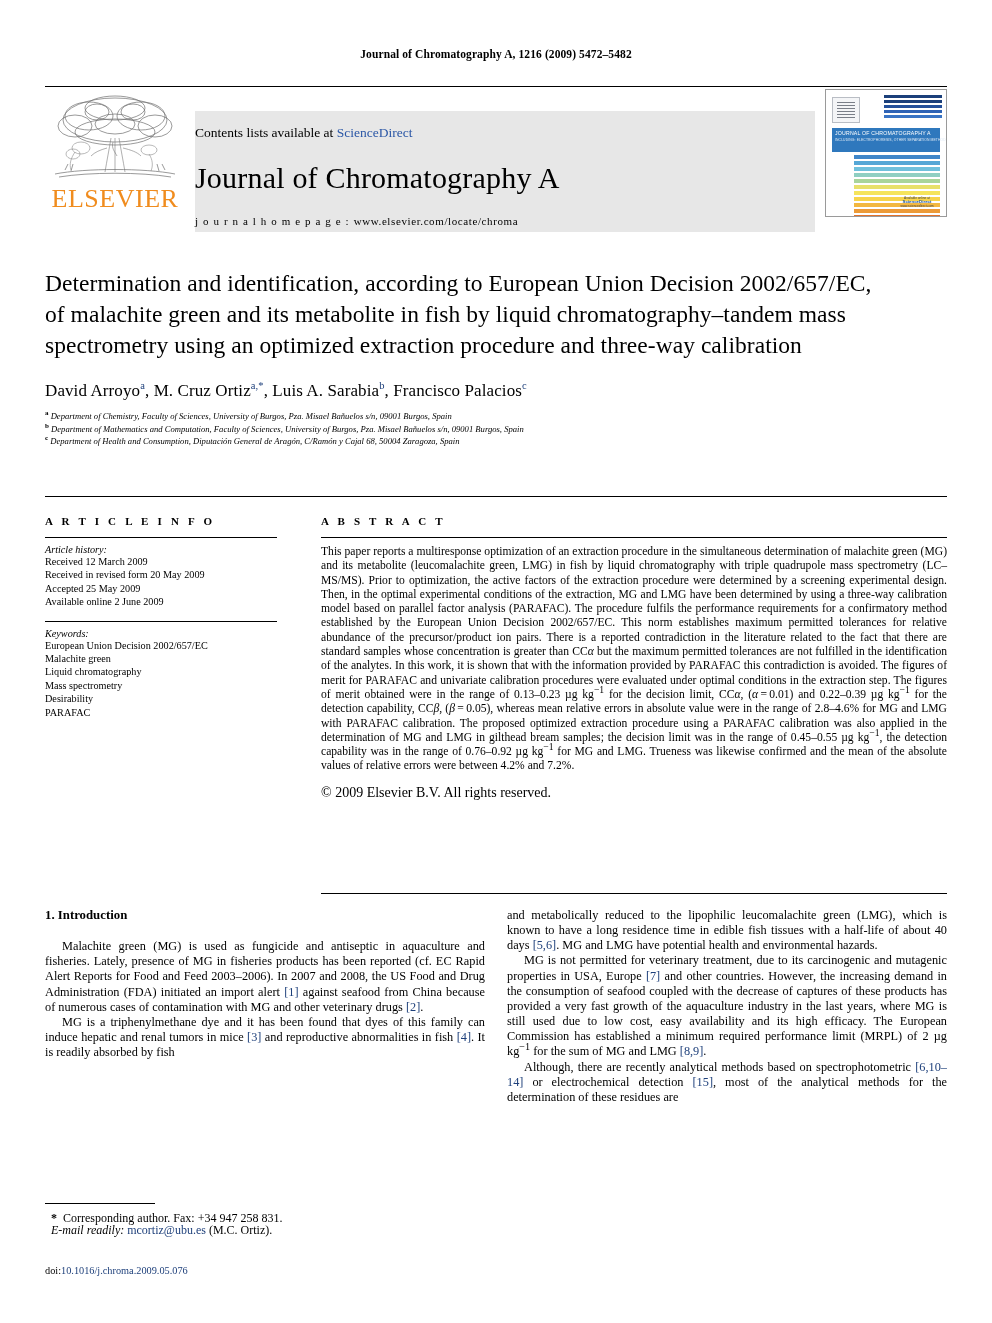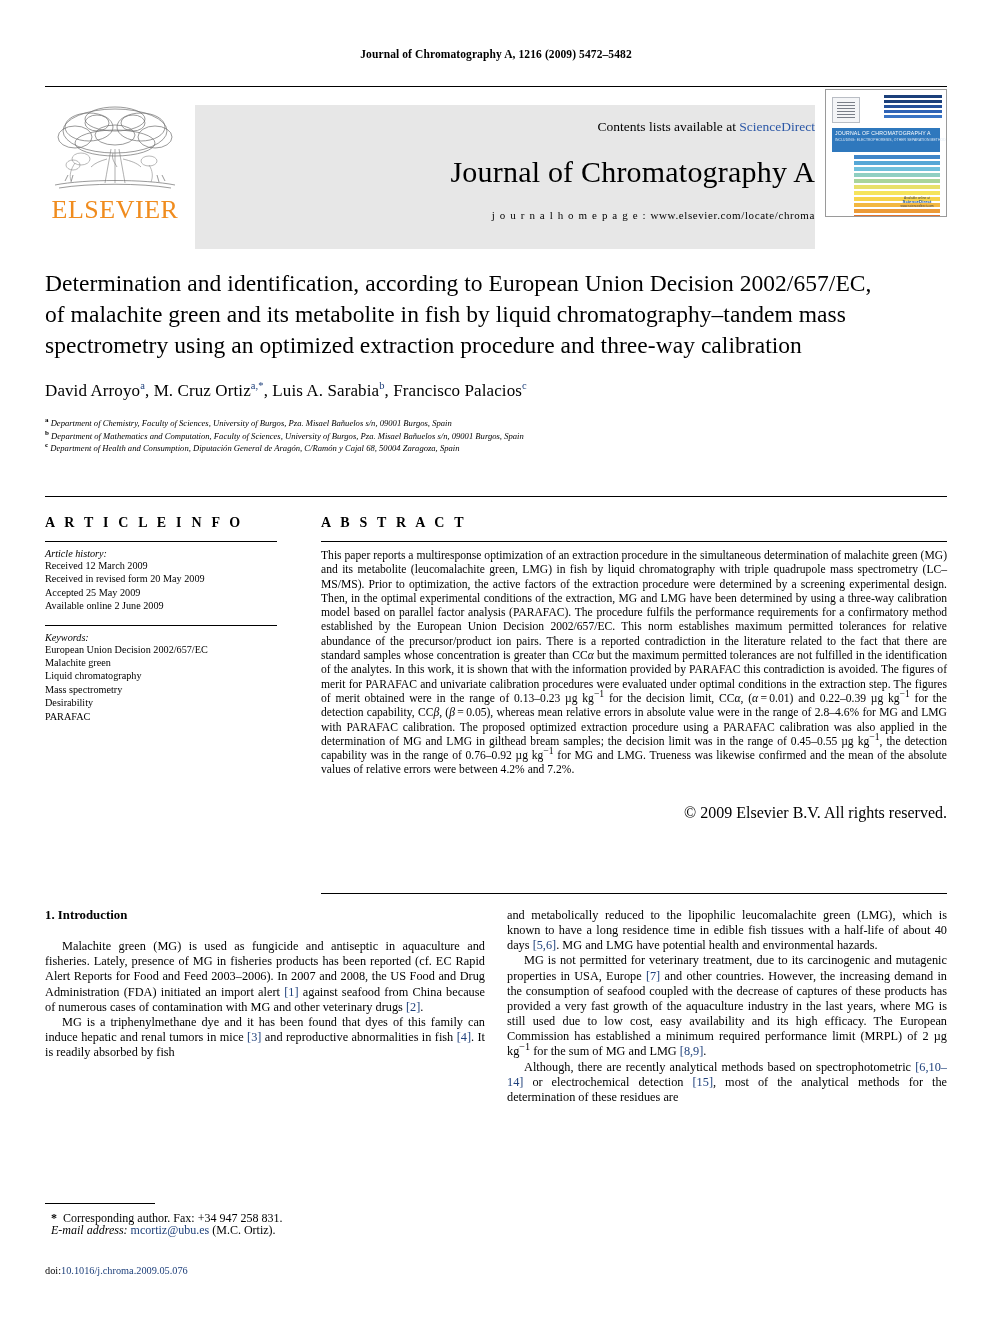--- a/index.html
+++ b/index.html
@@ -37,44 +37,44 @@
   
   .masthead {
     position: absolute;
     left: 45px; top: 86px;
     width: 902px;
     height: 132px;
     border-top: 1.6px solid #000;
   }
   .elsevier-logo {
     position: absolute;
-    left: 0; top: 16px;
+    left: 0; top: 5px;
     width: 140px;
     height: 120px;
   }
   .tree-svg { display:block; }
   .elsevier-word {
     position: absolute;
     left: 2px;
     bottom: 0px;
     width: 136px;
     text-align: center;
     font-family: "Liberation Serif", serif;
     font-size: 26px;
     letter-spacing: 0.5px;
     color: #F08C1E;
     line-height: 1;
   }
   .masthead-center {
     position: absolute;
-    left: 150px; top: 18px;
+    left: 150px; top: 24px;
     width: 620px;
-    height: 144px;
+    height: 121px;
     background: #e7e7e7;
-    text-align: right;
+    text-align: left;
   }
   .contents-line {
     margin-top: 14px;
     font-size: 13.5px;
   }
   .sciencedirect { color: #2b57a6; }
   .journal-title-big {
     margin-top: 20px;
     font-size: 30px;
     letter-spacing: 0.2px;
@@ -122,21 +122,21 @@
     margin: 0;
     letter-spacing: 0.05px;
   }
   .authors {
     margin-top: 20px;
     font-size: 17px;
     letter-spacing: 0.1px;
   }
   .authors sup { font-size: 10.5px; color:#1d3f7a; }
   .affils {
-    margin-top: 16px;
+    margin-top: 9px;
     font-size: 8.6px;
     font-style: italic;
     line-height: 12.6px;
   }
   .affils sup { font-style: normal; font-weight: bold; font-size: 7px; }
 
   
   .mid-rule {
     position: absolute;
     left: 45px; top: 496px;
@@ -144,21 +144,21 @@
     border-top: 0.9px solid #000;
   }
 
   .artinfo {
     position: absolute;
     left: 45px; top: 515px;
     width: 232px;
   }
   .sect-head {
     font-family: "Liberation Serif", serif;
-    font-size: 14px;
+    font-size: 11px;
     font-weight: bold;
     letter-spacing: 3.2px;
   }
   .artinfo .rule1 {
     border-top: 1.3px solid #000;
     margin-top: 10px;
     margin-bottom: 6px;
   }
   .artinfo .rule2 {
     border-top: 1.3px solid #000;
@@ -177,23 +177,23 @@
     border-top: 1.3px solid #000;
     margin-top: 10px;
     margin-bottom: 7px;
   }
   .abs-body {
     font-size: 11.6px;
     line-height: 14.3px;
     text-align: justify;
   }
   .abs-copy {
-    margin-top: 26px;
-    text-align: right;
-    font-size: 16px;
+    margin-top: 11px;
+    text-align: left;
+    font-size: 14px;
   }
   .bottom-rule {
     position: absolute;
     left: 321px; top: 893px;
     width: 626px;
     border-top: 1.3px solid #000;
   }
 
   
   .col {
@@ -401,21 +401,21 @@
   <div class="col col-right">
     <p class="noindent">and metabolically reduced to the lipophilic leucomalachite green (LMG), which is known to have a long residence time in edible fish tissues with a half-life of about 40 days <span class="ref">[5,6]</span>. MG and LMG have potential health and environmental hazards.</p>
     <p>MG is not permitted for veterinary treatment, due to its carcinogenic and mutagenic properties in USA, Europe <span class="ref">[7]</span> and other countries. However, the increasing demand in the consumption of seafood coupled with the decrease of captures of these products has provided a very fast growth of the aquaculture industry in the last years, where MG is still used due to low cost, easy availability and its high efficacy. The European Commission has established a minimum required performance limit (MRPL) of 2 µg kg<sup>−1</sup> for the sum of MG and LMG <span class="ref">[8,9]</span>.</p>
     <p>Although, there are recently analytical methods based on spectrophotometric <span class="ref">[6,10–14]</span> or electrochemical detection <span class="ref">[15]</span>, most of the analytical methods for the determination of these residues are</p>
   </div>
 
   <div class="footnote">
     <div class="fn-rule"></div>
     <div class="fn-line"><b>*</b>&nbsp; Corresponding author. Fax: +34 947 258 831.</div>
     <div class="fn-line">
-      <i>E-mail address:</i>
+      <i>E-mail readily:</i>
       <span class="fn-mail">mcortiz@ubu.es</span>
       <span>(M.C. Ortiz).</span>
     </div>
   </div>
 
   <div class="issn">
     <div><span>doi:</span><span class="doi-link">10.1016/j.chroma.2009.05.076</span></div>
   </div>
 
 </div>

